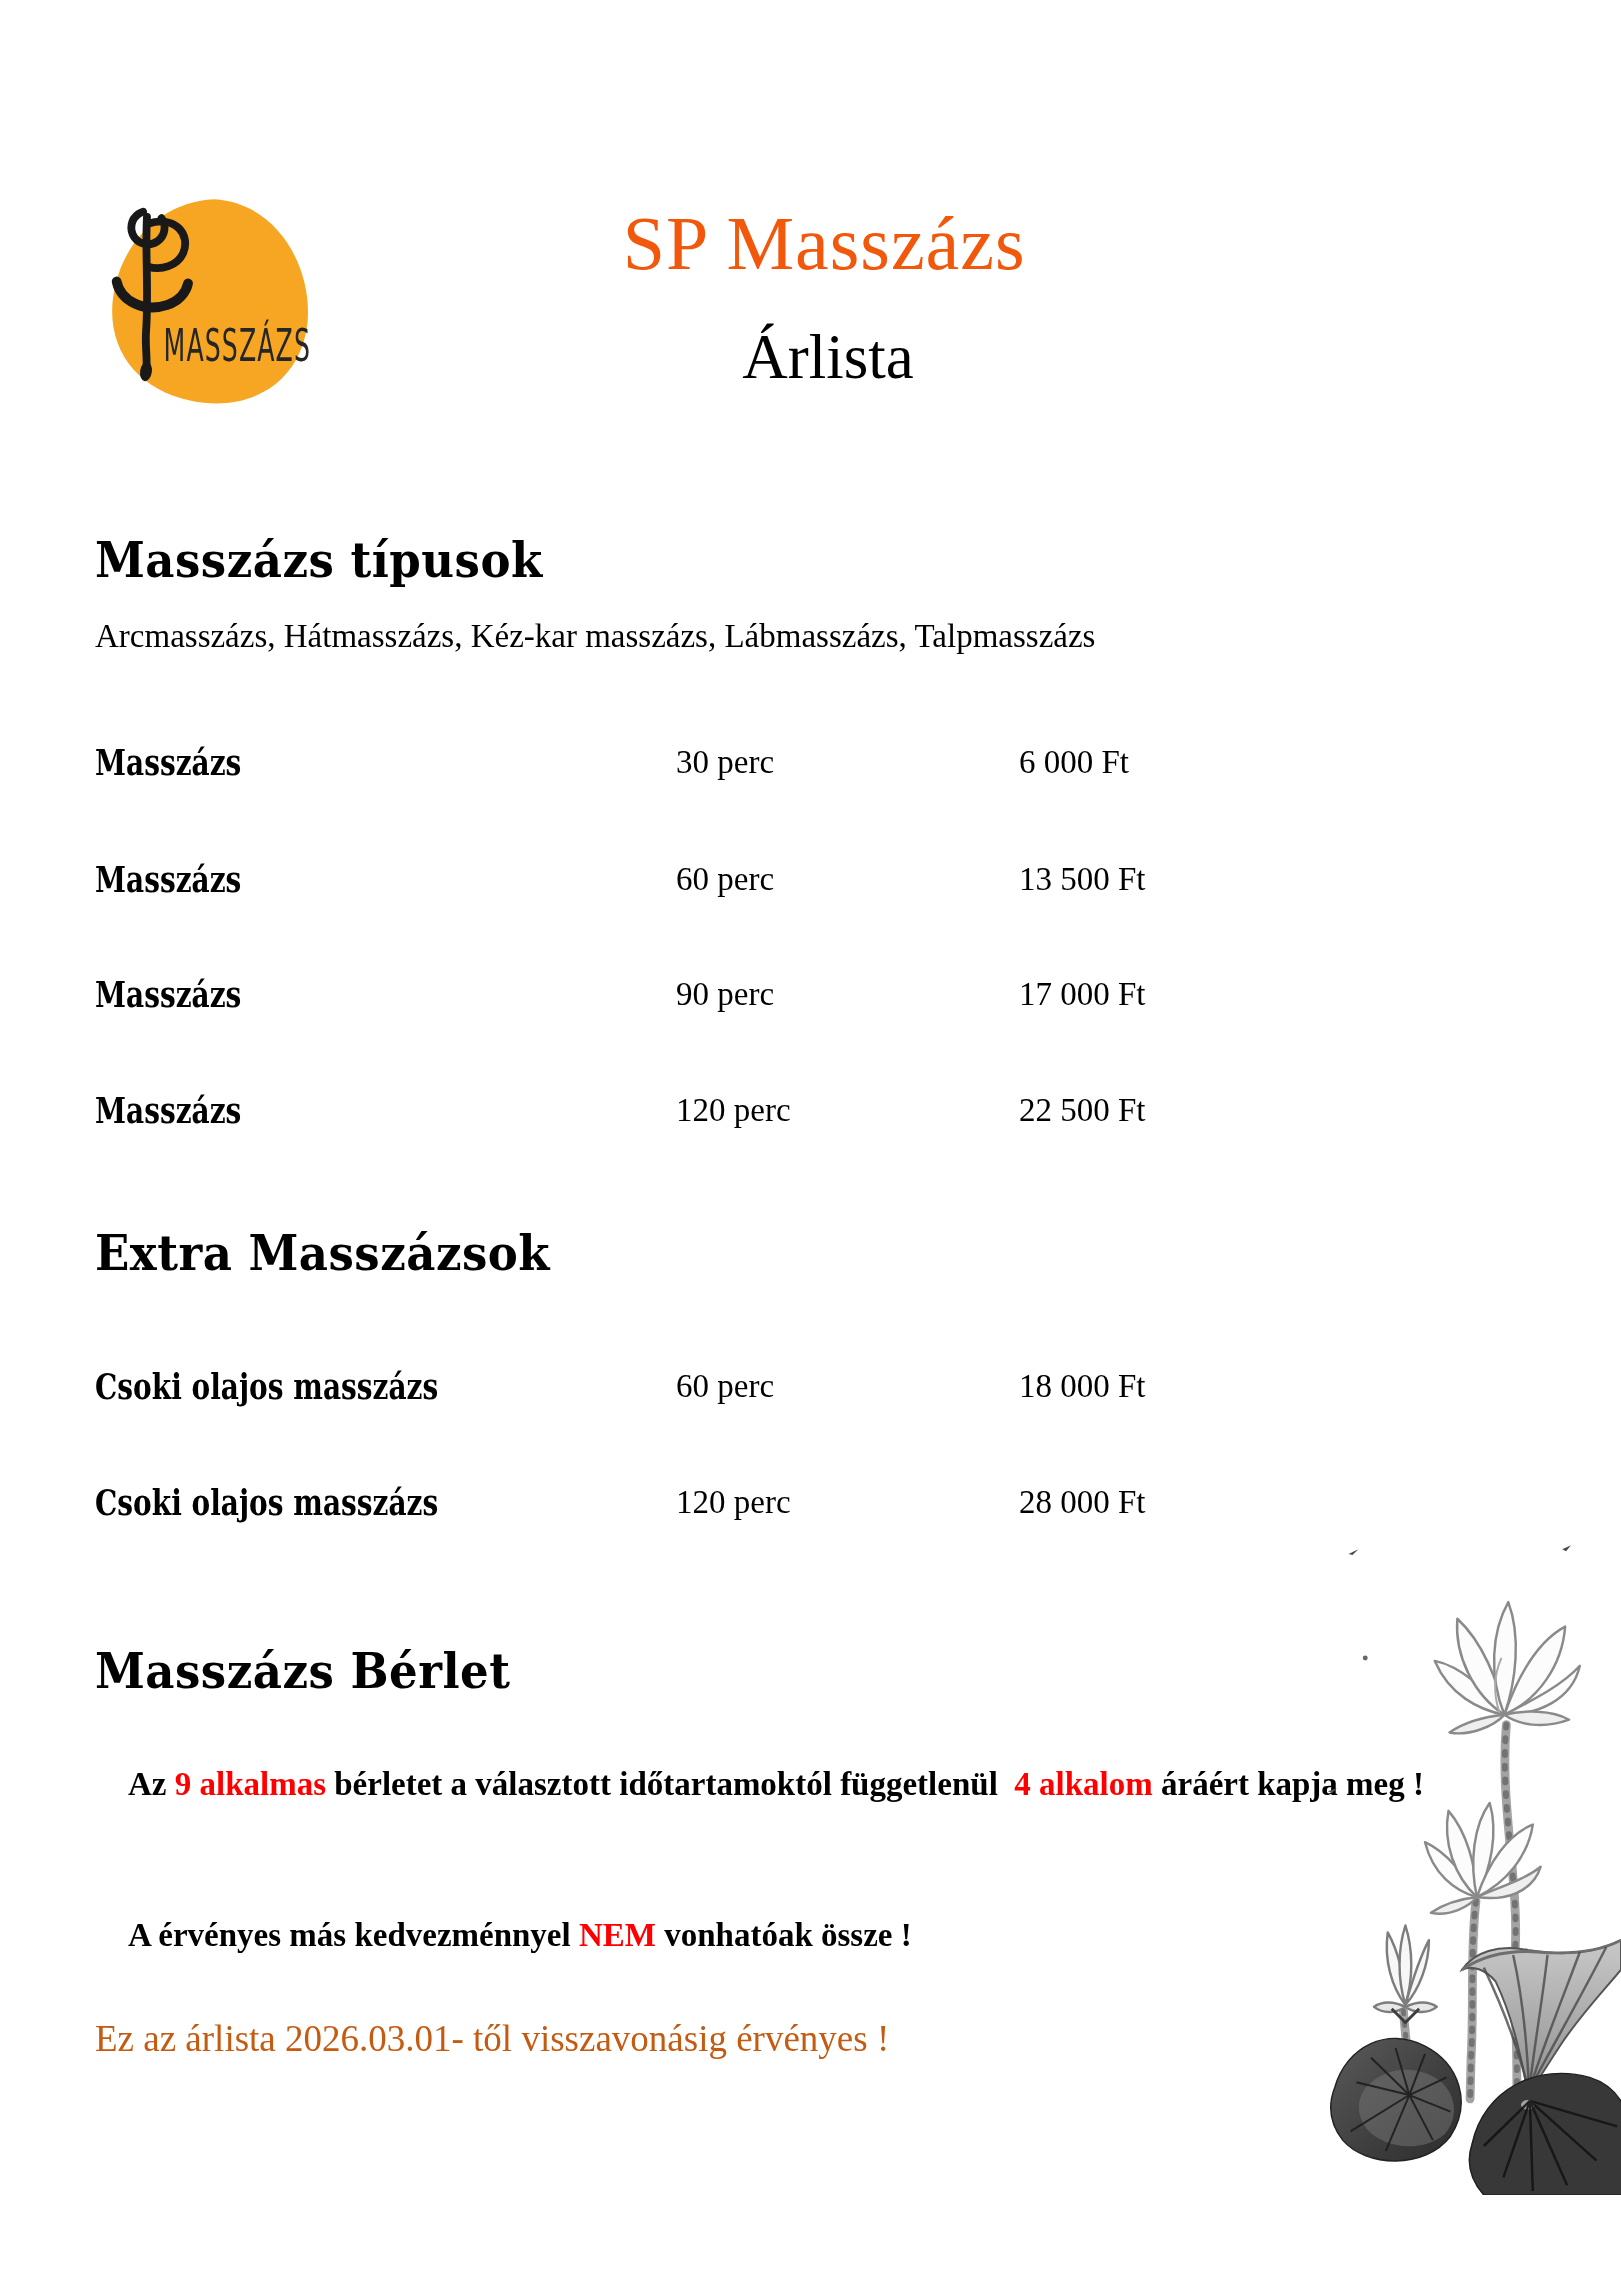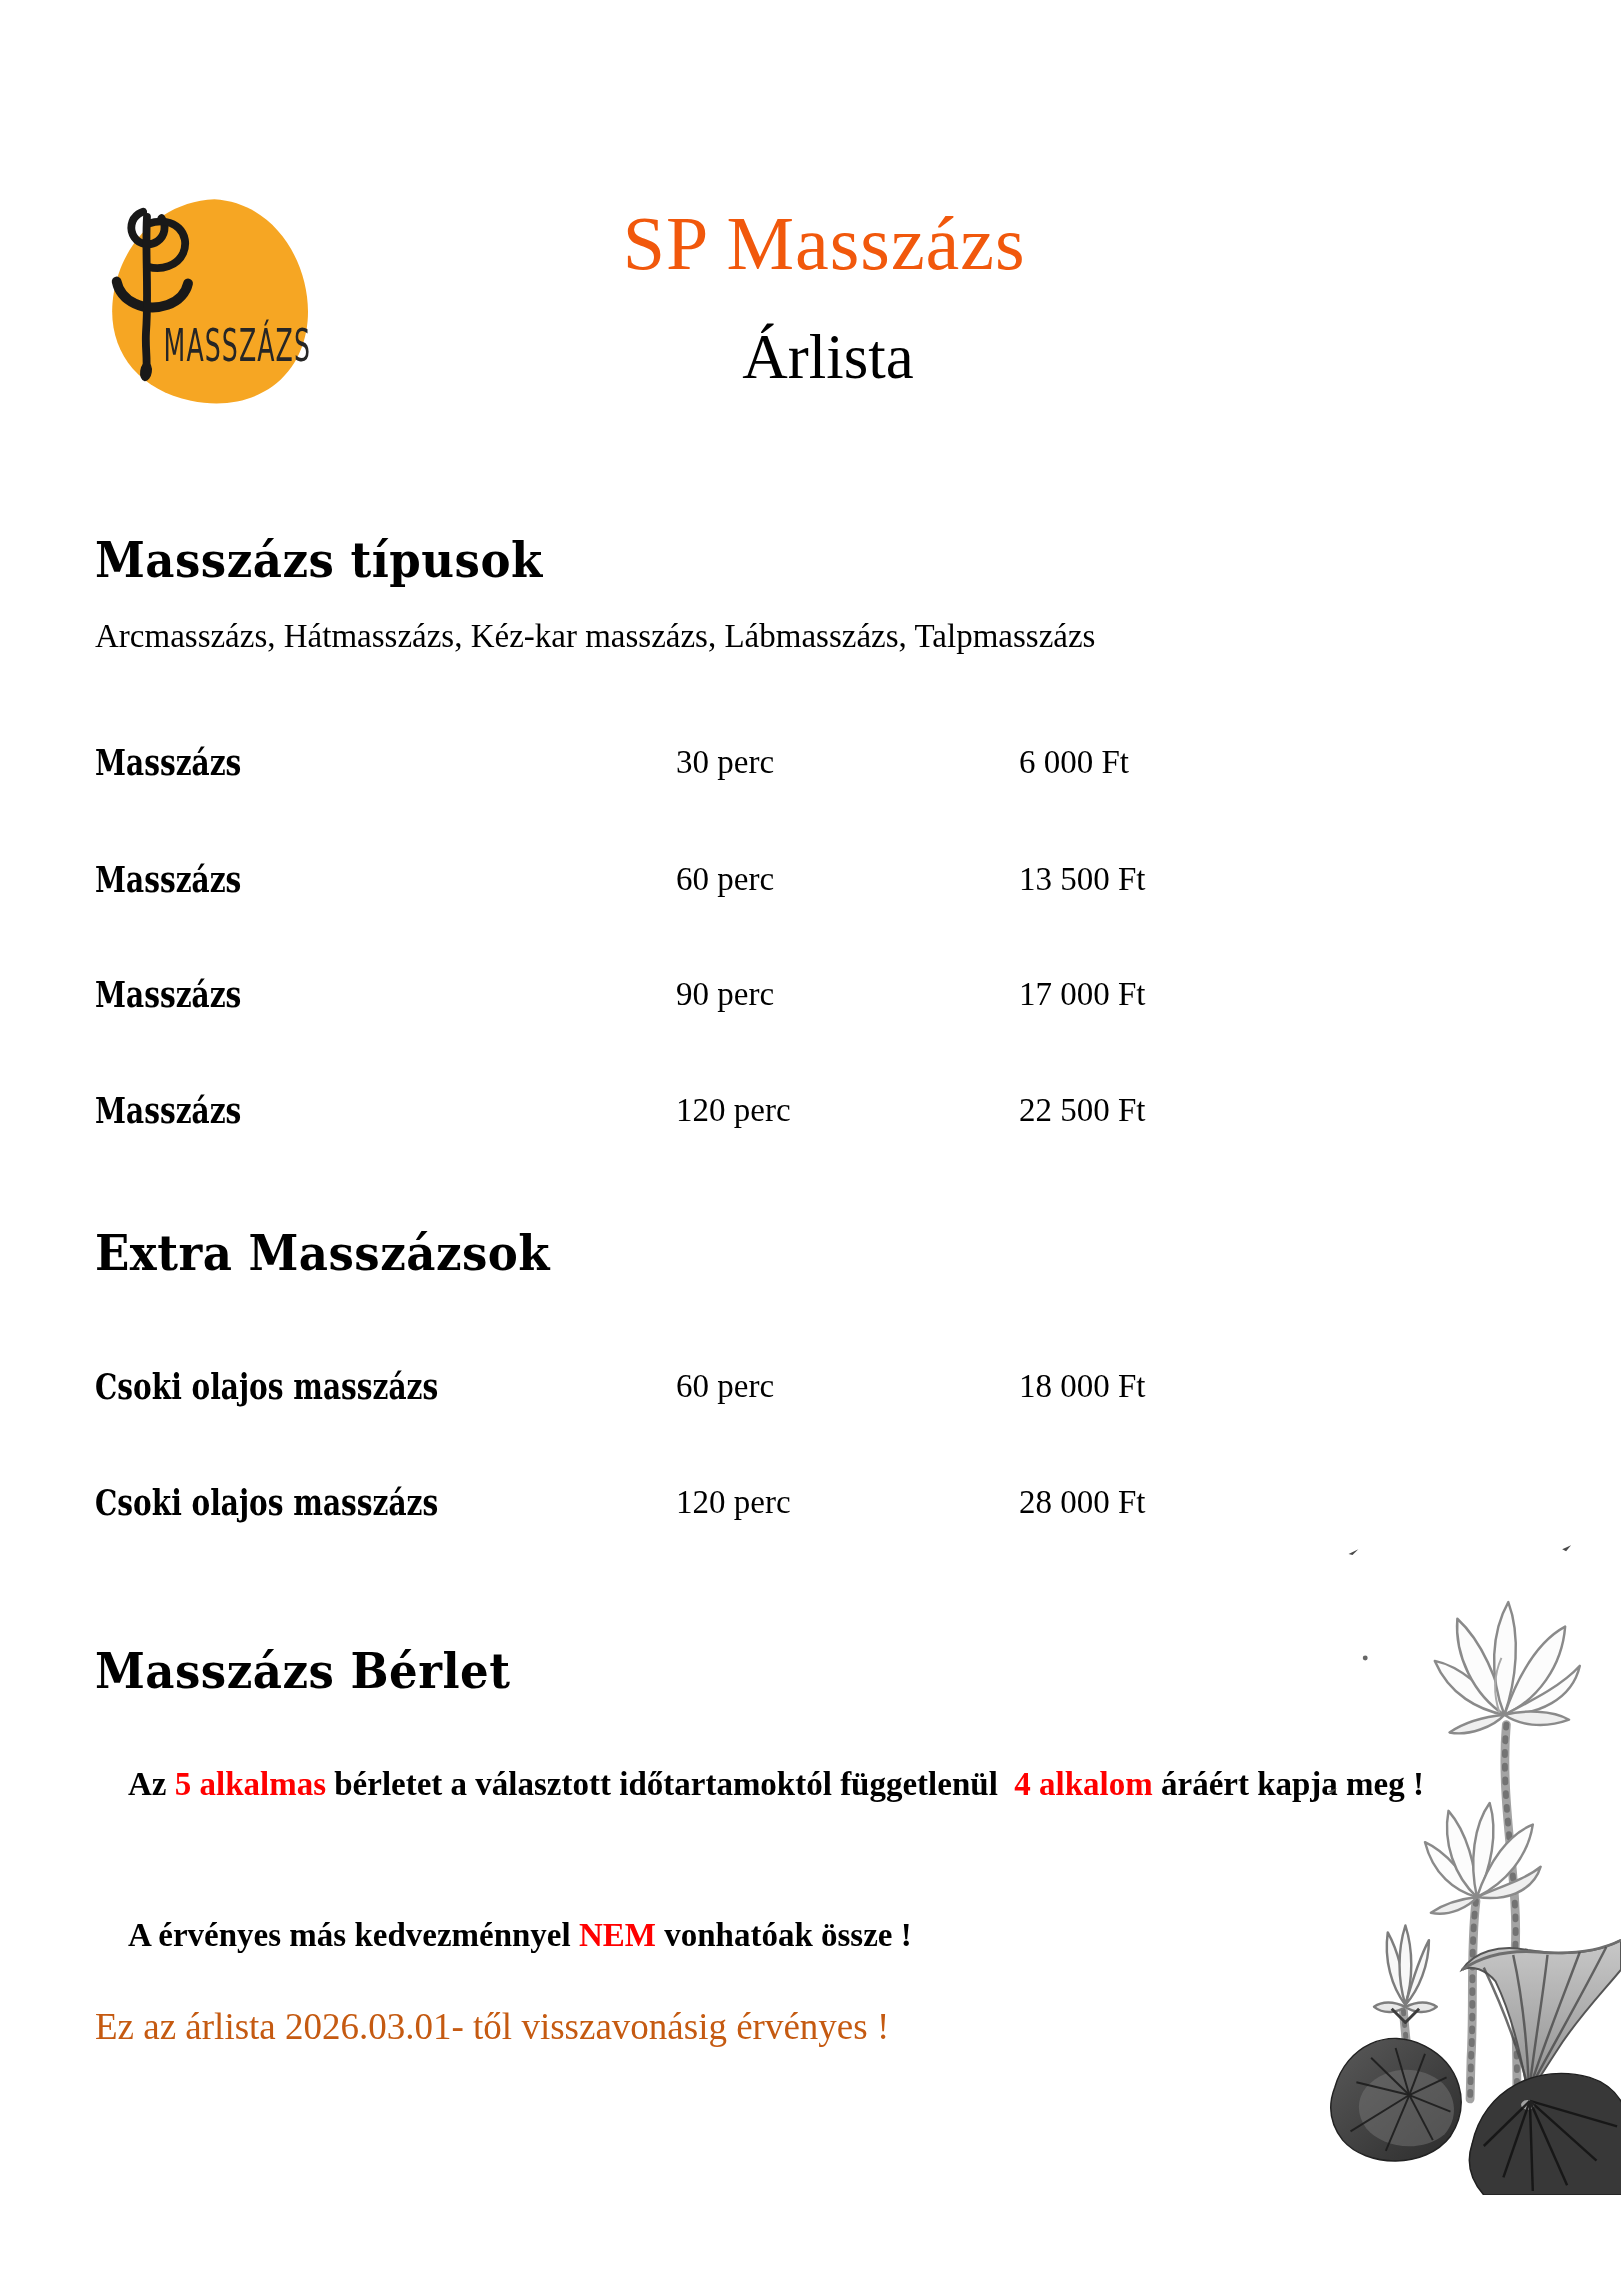--- a/index.html
+++ b/index.html
@@ -20,21 +20,21 @@
     font-family:"DejaVu Serif",serif;font-weight:700;font-size:35px;line-height:1.2;
     transform:scaleX(.8);transform-origin:left top;white-space:nowrap;
   }
   .serif-bold{font-weight:400;font-size:33px;line-height:1.25;}
   .row{left:0;width:100%;height:47px;}
   .col-name{left:95px;}
   .col-dur{left:676px;width:304px;}
   .col-price{left:1019px;width:304px;text-align:left;}
   .pass-line{left:95px;font-weight:700;font-size:33px;line-height:1.25;white-space:pre-wrap;}
   .red{color:#FF0000;}
-  .footer-note{left:95px;font-size:37px;line-height:1.2;color:#C55A11;}
+  .footer-note{left:95px;font-size:37px;line-height:1.2;color:#C55A11;margin-top:12px;}
 </style>
 </head>
 <body>
 
 <div class="doc">
 
   <svg class="abs" style="left:101px;top:191px;width:223px;height:222px" viewBox="0 0 228 226" aria-label="SP Masszázs logo">
     <path d="M116,8 C64,10 22,50 13,104 C4,158 34,202 92,214 C150,226 200,198 210,142 C220,86 184,12 116,8 Z" fill="#F6A623"></path>
     <g stroke="#191919" fill="none" stroke-linecap="round">
       <circle cx="48" cy="37" r="17" stroke-width="8" stroke-dasharray="85 22" transform="rotate(-35 48 37)"></circle>
@@ -82,21 +82,21 @@
   </div>
   <div class="abs row" style="top:1482px">
     <span class="abs row-label col-name">Csoki olajos masszázs</span>
     <span class="abs serif-bold col-dur">120 perc</span>
     <span class="abs serif-bold col-price">28 000 Ft</span>
   </div>
 
   <div class="abs h-slab" style="left:95px;top:1645px">Masszázs Bérlet</div>
 
   <div class="abs pass-line" style="top:1723px">
-    <span>Az </span><span class="red">5 alkalmas</span><span> bérletet a választott időtartamoktól függetlenül  </span><span class="red">4 alkalom</span><span> áráért kapja meg !</span>
+    <span>Az </span><span class="red">9 alkalmas</span><span> bérletet a választott időtartamoktól függetlenül  </span><span class="red">4 alkalom</span><span> áráért kapja meg !</span>
   </div>
   <div class="abs pass-line" style="top:1874px">
     <span>A érvényes más kedvezménnyel </span><span class="red">NEM</span><span> vonhatóak össze !</span>
   </div>
 
   <div class="abs footer-note" style="top:2005px">Ez az árlista 2026.03.01- től visszavonásig érvényes !</div>
 
   <svg class="abs" style="left:1327px;top:1509px;width:294px;height:686px" viewBox="0 0 300 700" aria-label="ink lotus illustration">
     <defs>
       <linearGradient id="leafGradL" x1="0" y1="0" x2="1" y2="1">

